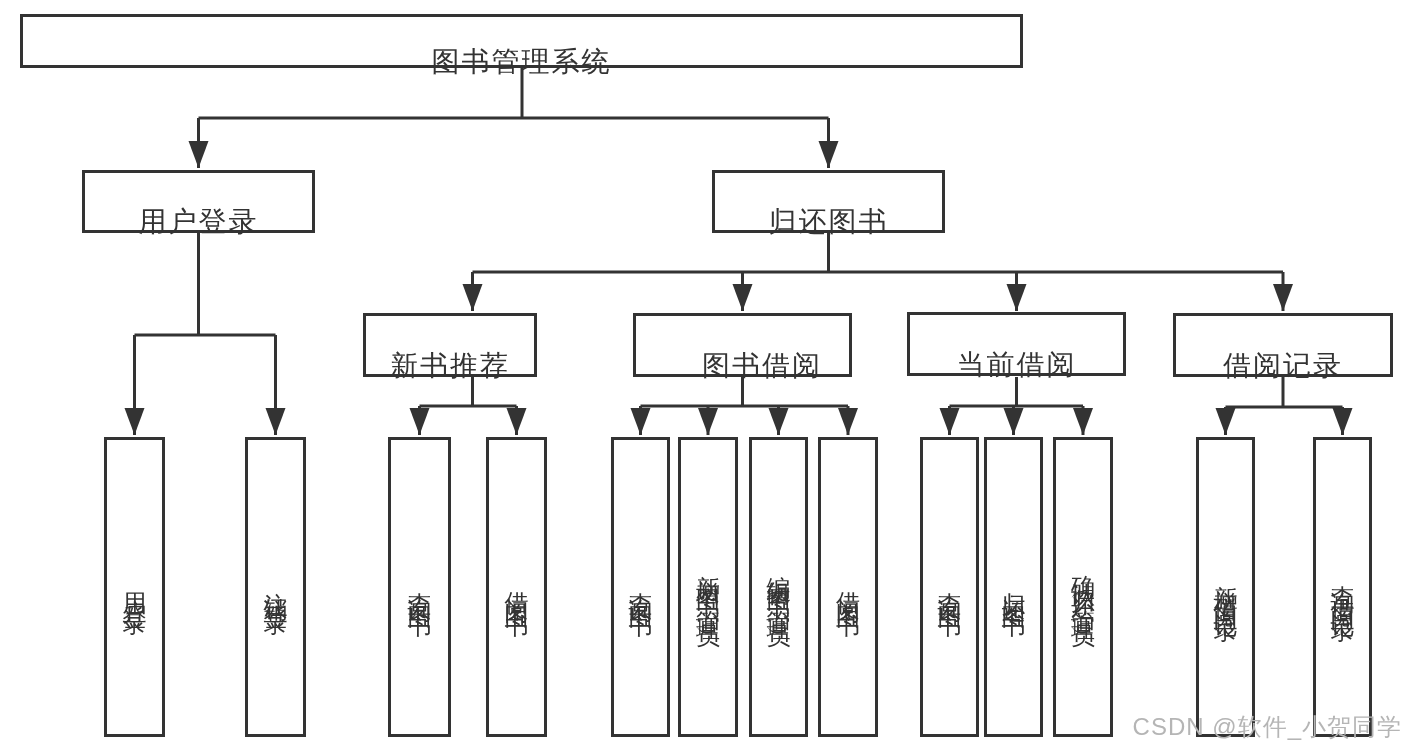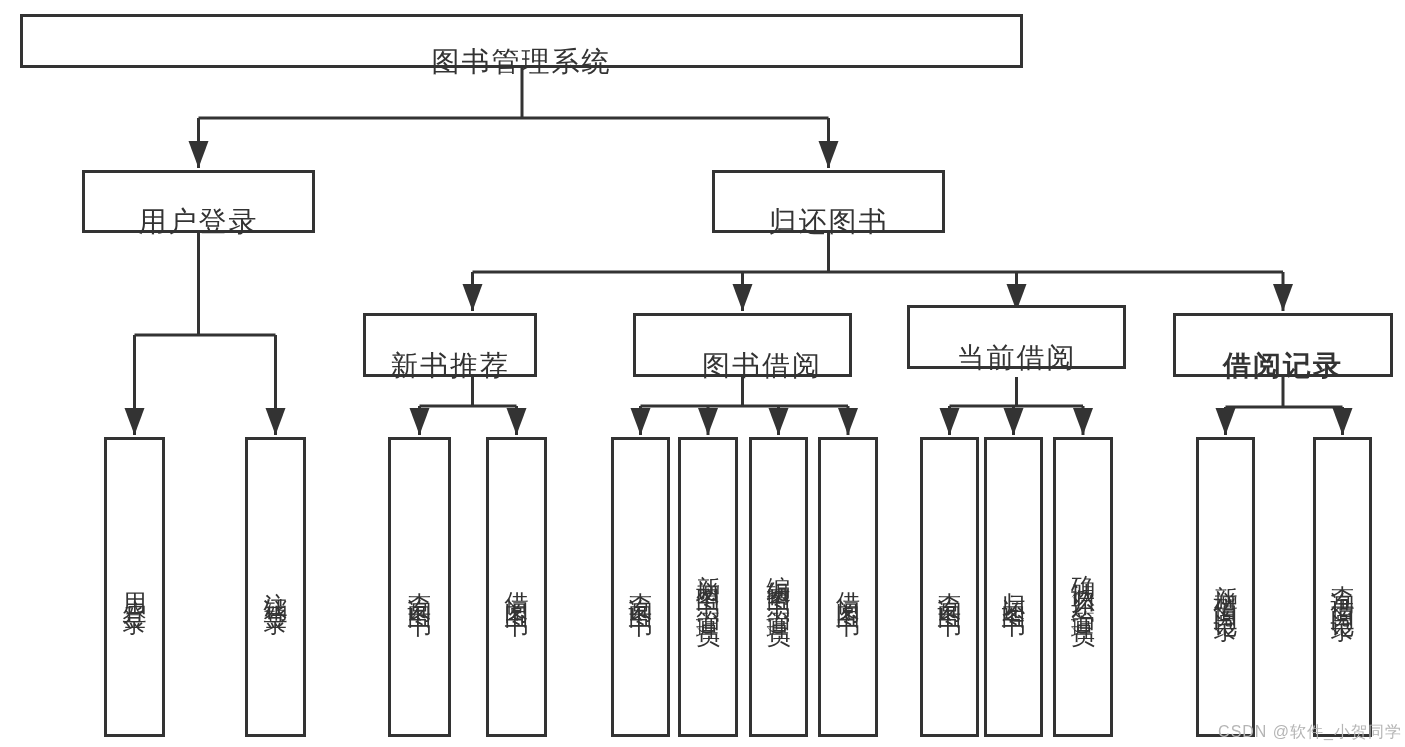--- a/index.html
+++ b/index.html
@@ -43,41 +43,41 @@
     line-height:1;
   }
   
   #n-root{left:20px;top:14px;width:1003px;height:54px;}
   
   #n-user-login{left:82px;top:170px;width:233px;height:63px;}
   #n-book-mgmt{left:712px;top:170px;width:233px;height:63px;}
   
   #n-new-book-rec{left:363px;top:313px;width:174px;height:64px;}
   #n-book-borrow{left:633px;top:313px;width:219px;height:64px;padding-left:39px;}
-  #n-current-borrow{left:907px;top:305px;width:219px;height:64px;font-family:Liberation Serif, serif;}
-  #n-borrow-record{left:1173px;top:313px;width:220px;height:64px;font-weight:bold;}
+  #n-current-borrow{left:907px;top:312px;width:219px;height:64px;font-family:Liberation Serif, serif;}
+  #n-borrow-record{left:1173px;top:313px;width:220px;height:64px;}
   
   .leaf{top:437px;height:300px;}
   #l-user-login{left:104px;width:61px;}
   #l-logout{left:245px;width:61px;}
   #l-rec-query{left:388px;width:63px;}
   #l-rec-borrow{left:486px;width:61px;}
   #l-bb-query{left:611px;width:59px;}
   #l-bb-add{left:678px;width:60px;}
   #l-bb-edit{left:749px;width:59px;}
   #l-bb-borrow{left:818px;width:60px;}
   #l-cb-query{left:920px;width:59px;}
   #l-cb-return{left:984px;width:59px;}
   #l-cb-confirm{left:1053px;width:60px;}
   #l-br-add{left:1196px;width:59px;}
   #l-br-query{left:1313px;width:59px;}
   #watermark{
     position:absolute;
     right:3px;bottom:4px;
-    font-size:16px;
+    font-size:24px;
     color:var(--wm);
     letter-spacing:1px;
     white-space:nowrap;
     z-index:5;
   }
 </style>
 </head>
 <body>
 
 <div id="stage">

